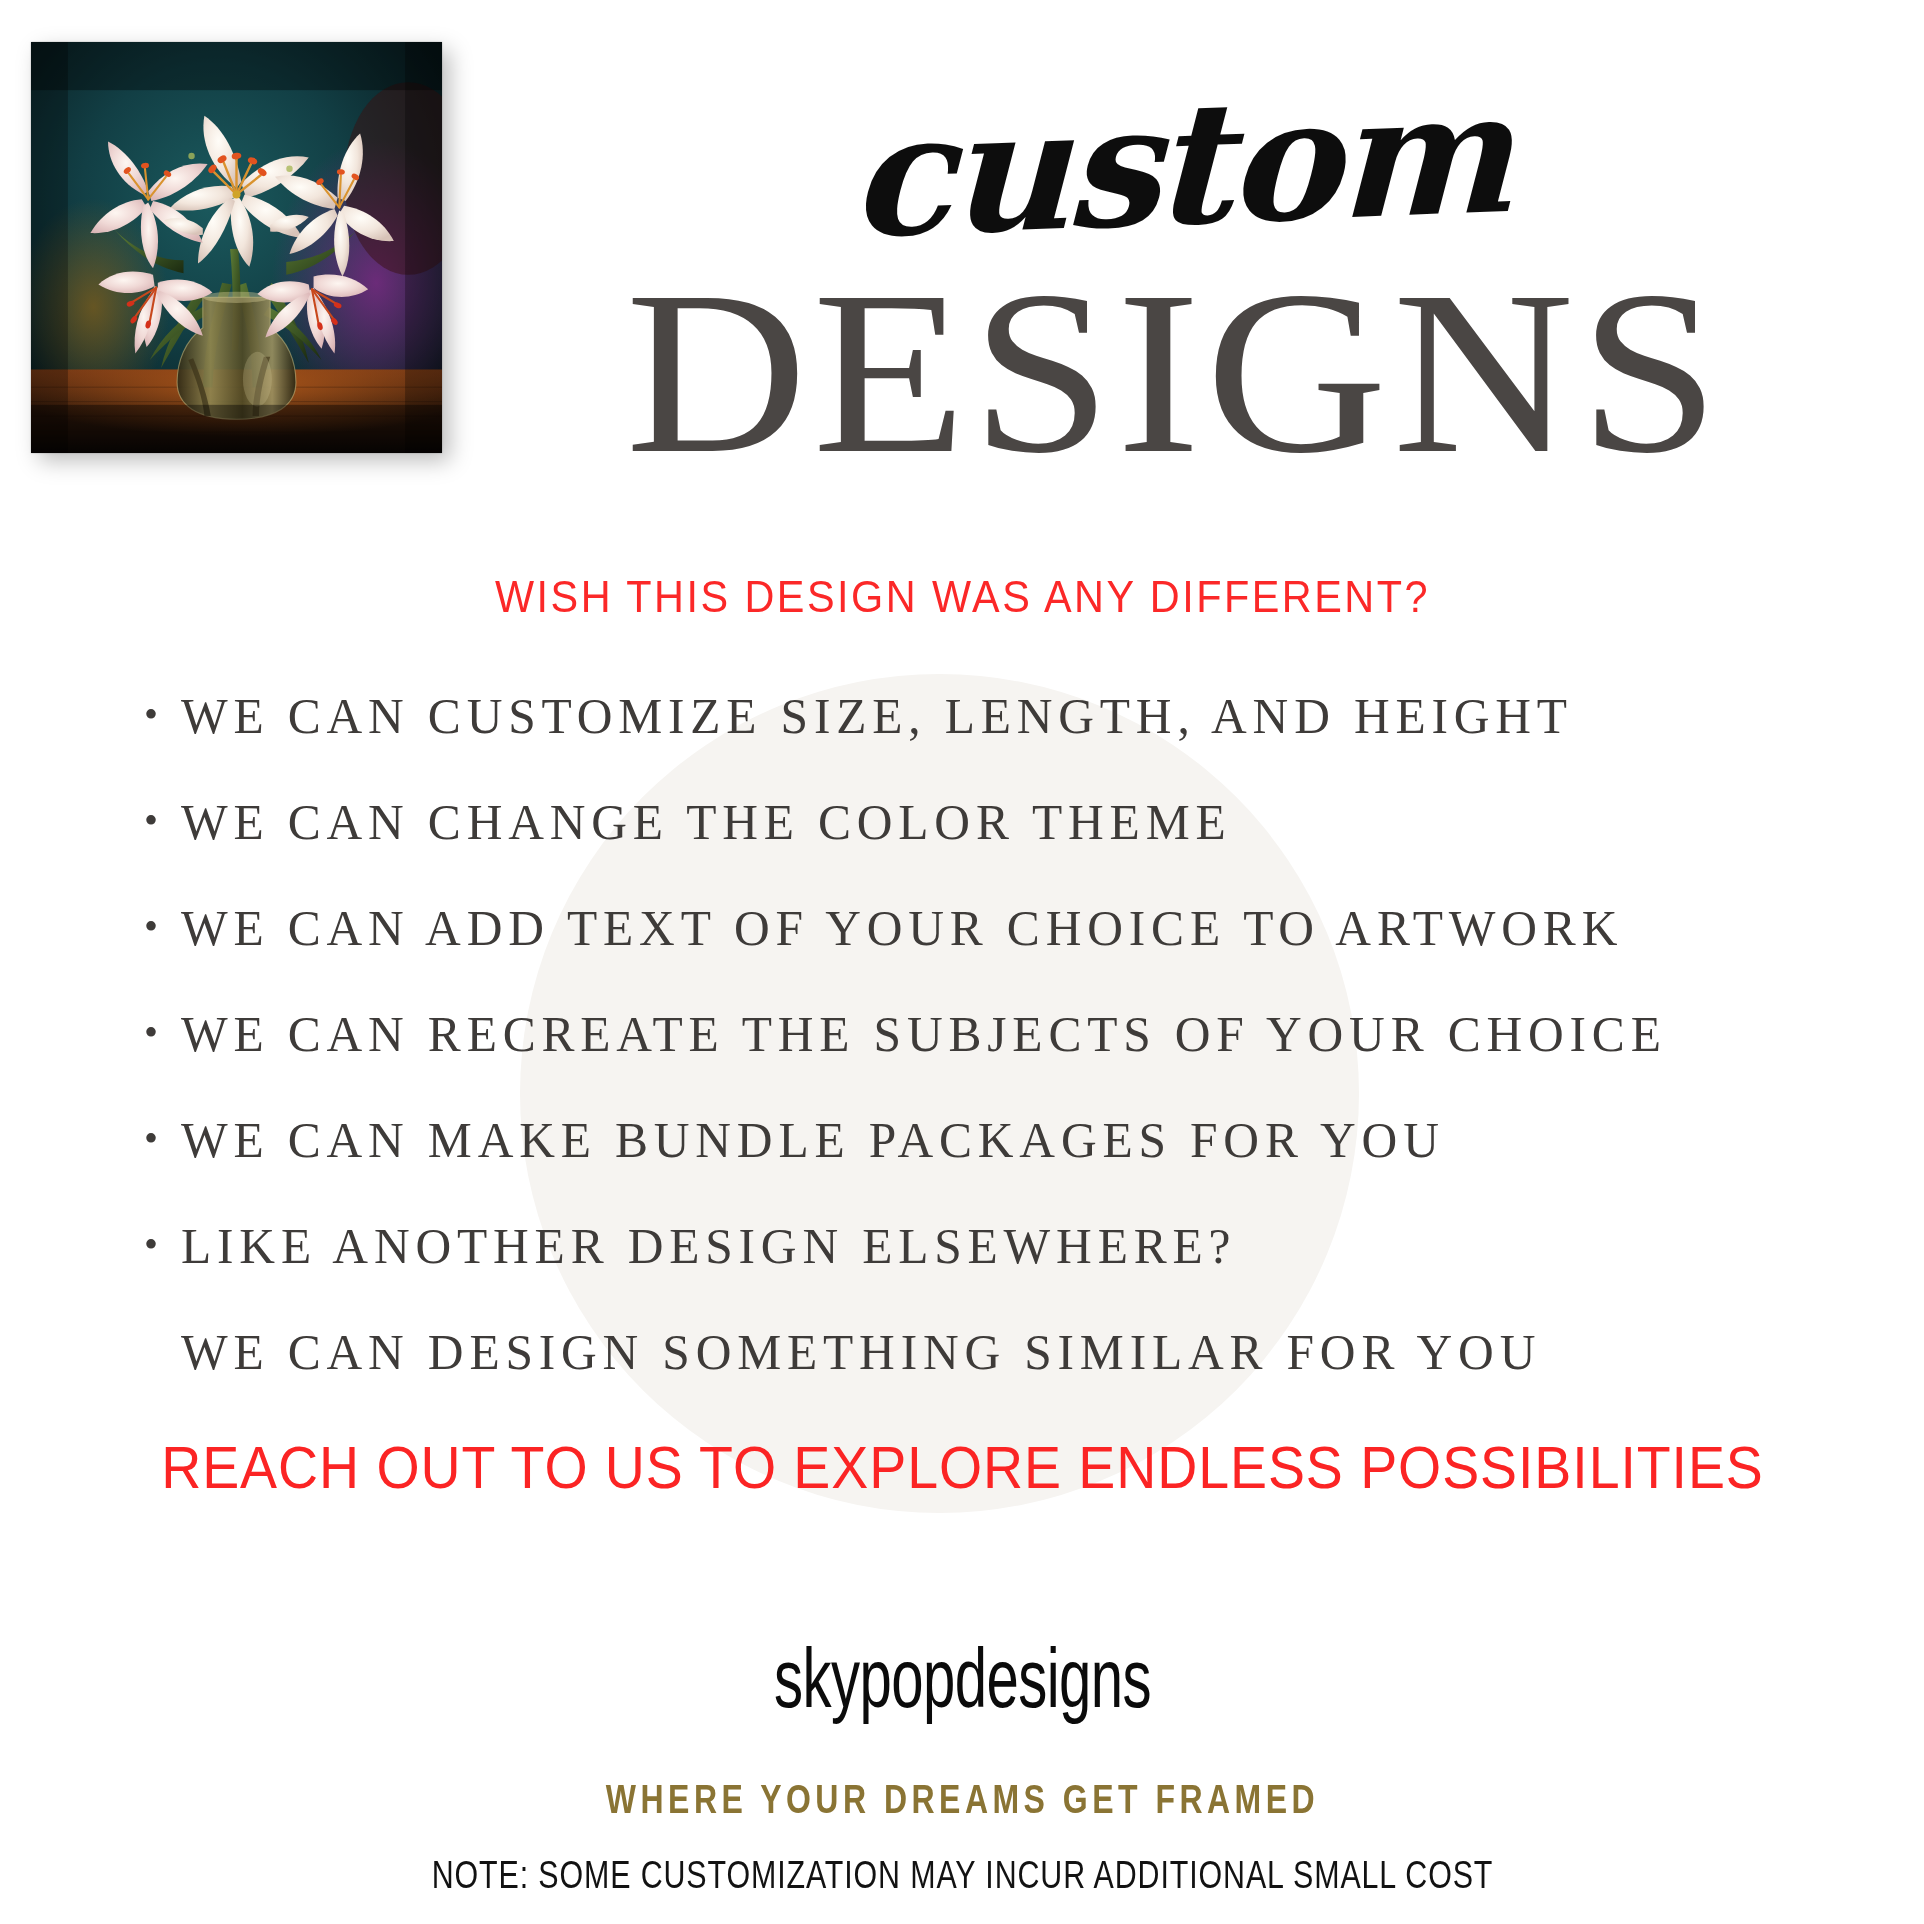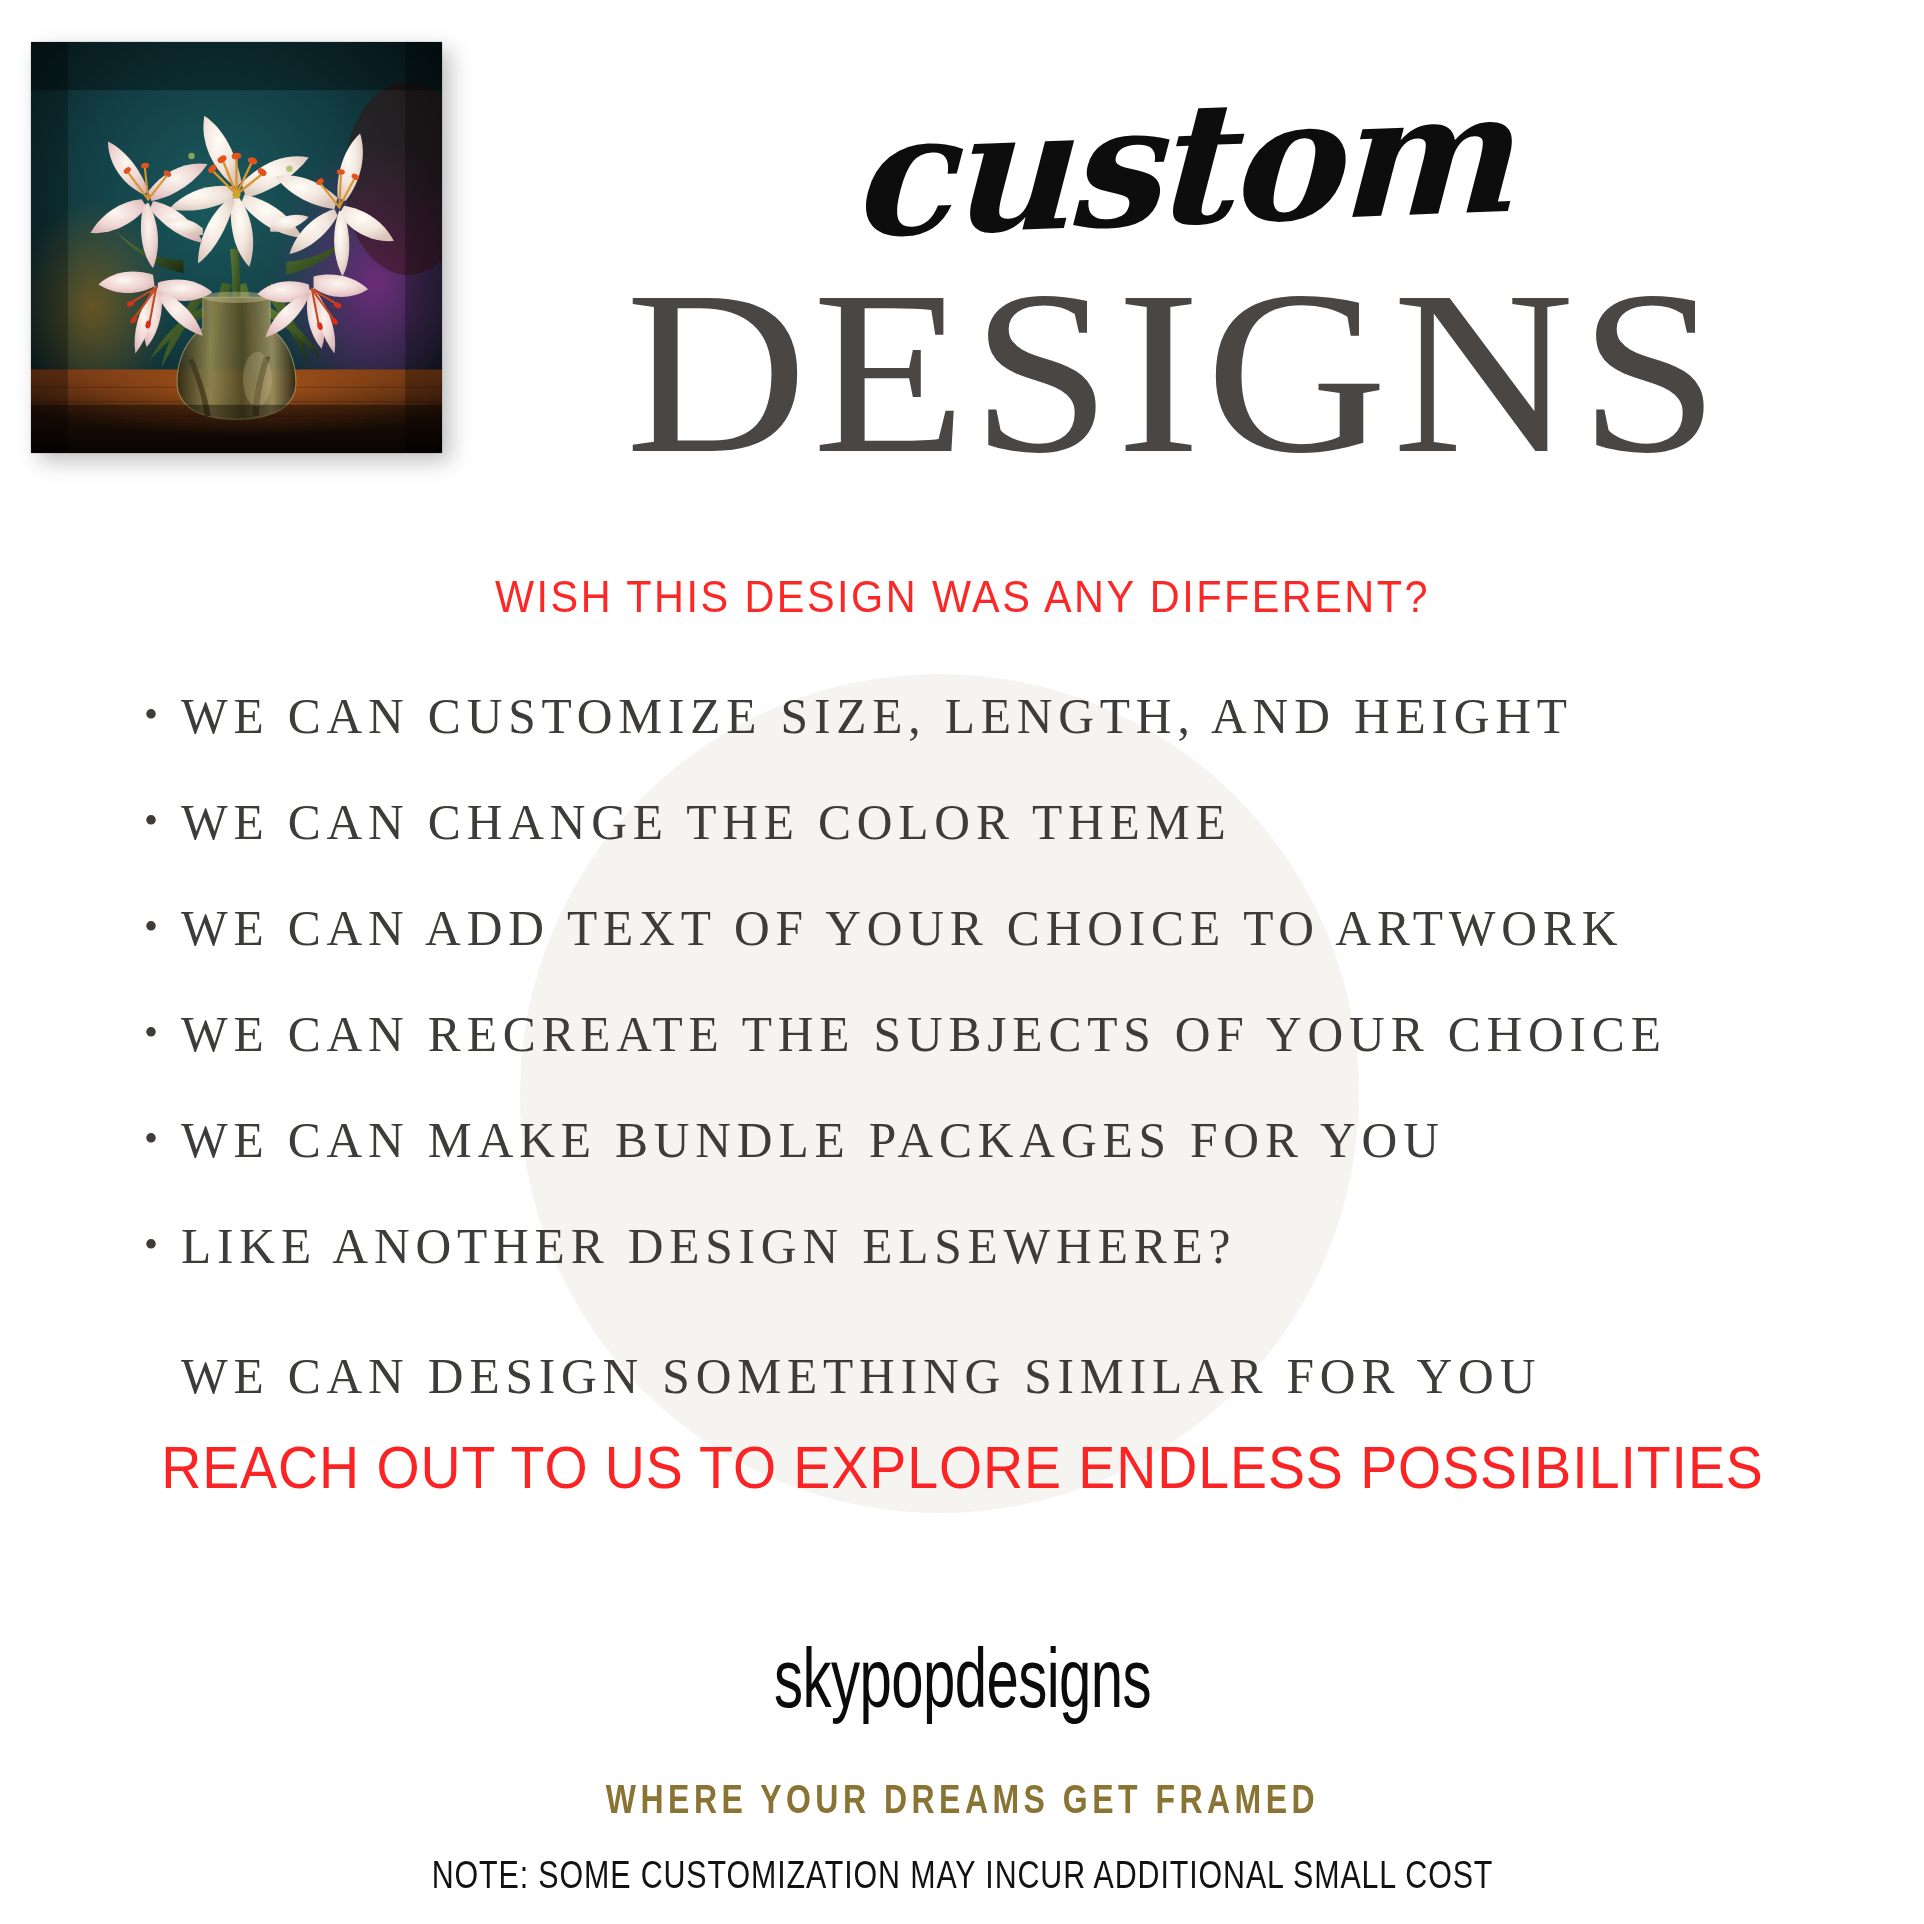--- a/index.html
+++ b/index.html
@@ -136,21 +136,21 @@
     font-weight: 400;
     line-height: 1;
     letter-spacing: 6px;
     color: #3e3b39;
     white-space: nowrap;
     transform: scaleX(0.97);
     transform-origin: left center;
   }
   .continuation-row {
     display: flex;
-    align-items: center;
+    align-items: flex-start;
     height: 99px;
     padding-left: 37px;
   }
   .continuation-text {
     font-family: "Liberation Serif", serif;
     font-size: 51px;
     font-weight: 400;
     line-height: 1;
     letter-spacing: 6px;
     color: #3e3b39;

